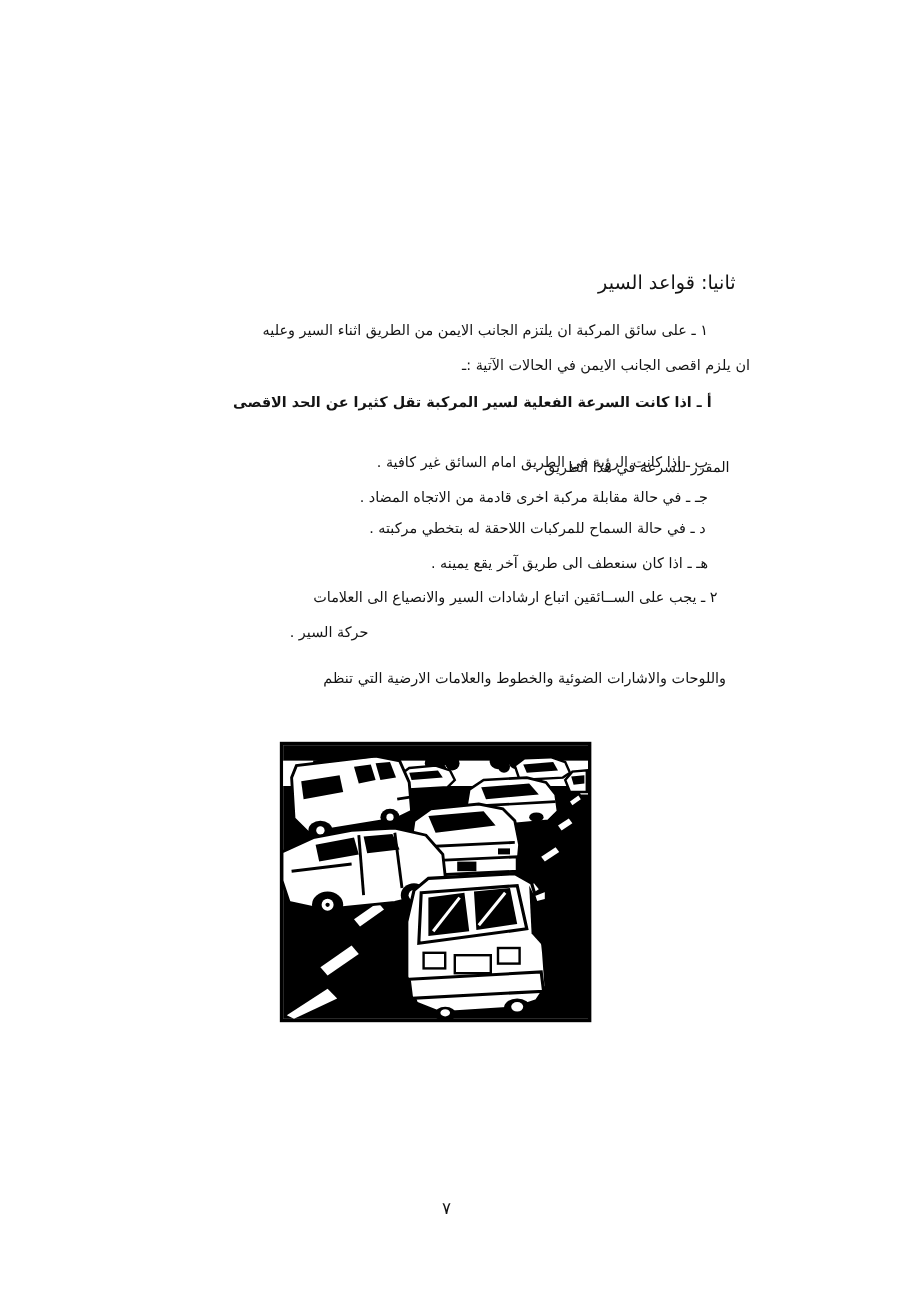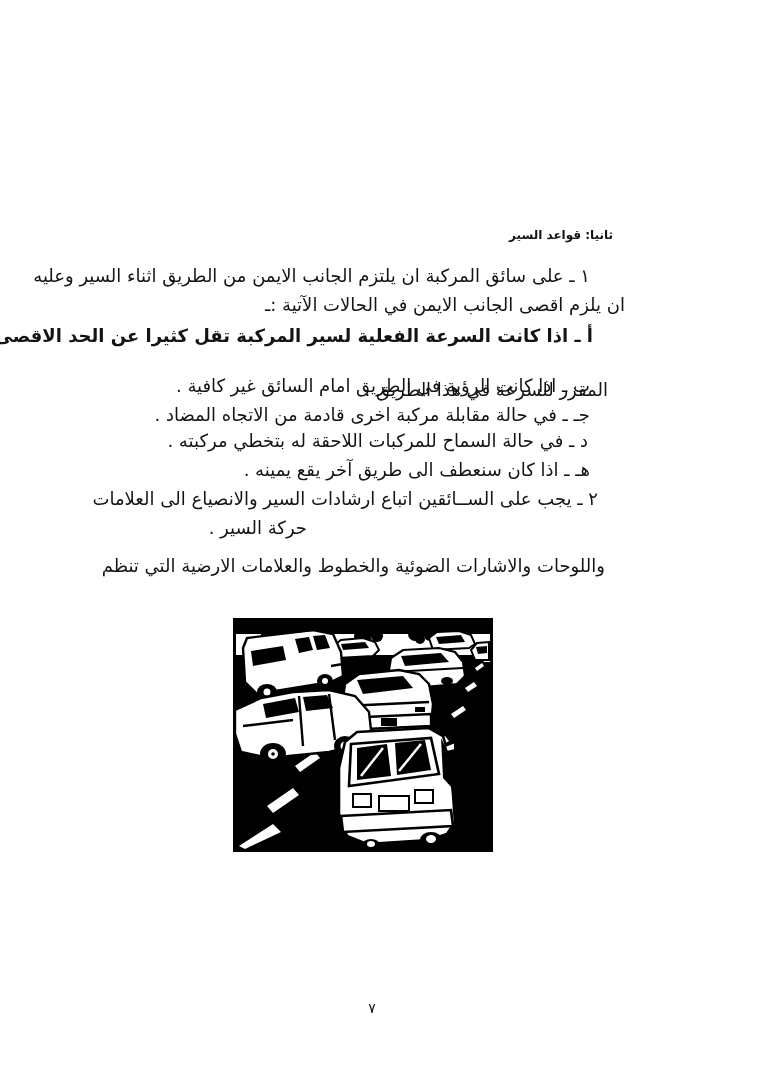--- a/index.html
+++ b/index.html
@@ -9,28 +9,28 @@
     background:#ffffff;
     font-family:"DejaVu Sans", sans-serif;
     color:#141414;
     overflow:hidden;
   }
   .t-line{
     position:absolute;
     direction:rtl;
     unicode-bidi:plaintext;
     white-space:nowrap;
-    font-size:18px;
+    font-size:12px;
     line-height:19px;
     color:#141414;
     letter-spacing:0;
   }
   .t-heading{
-    font-weight:bold;
-    font-size:12px;
+    font-weight:normal;
+    font-size:16px;
   }
   #illustration{
     position:absolute;
     left:233px;top:618px;
     width:260px;height:234px;
   }
   #page-number{
     position:absolute;
     left:352px;top:1000px;
     width:40px;

